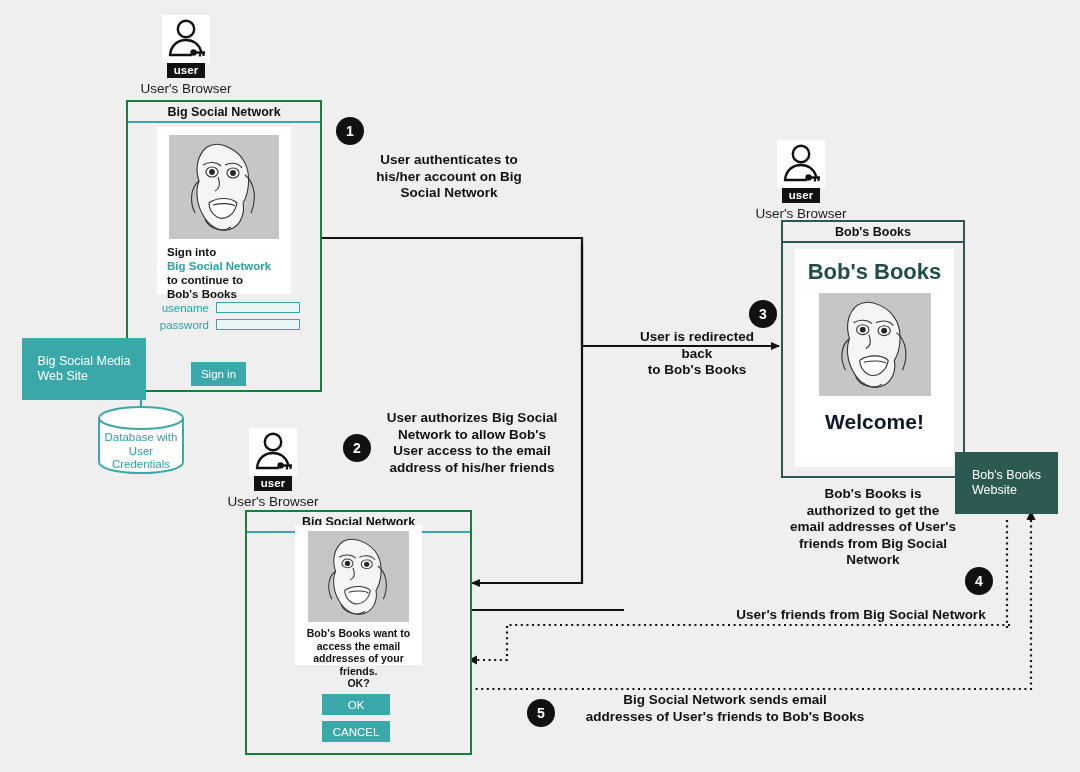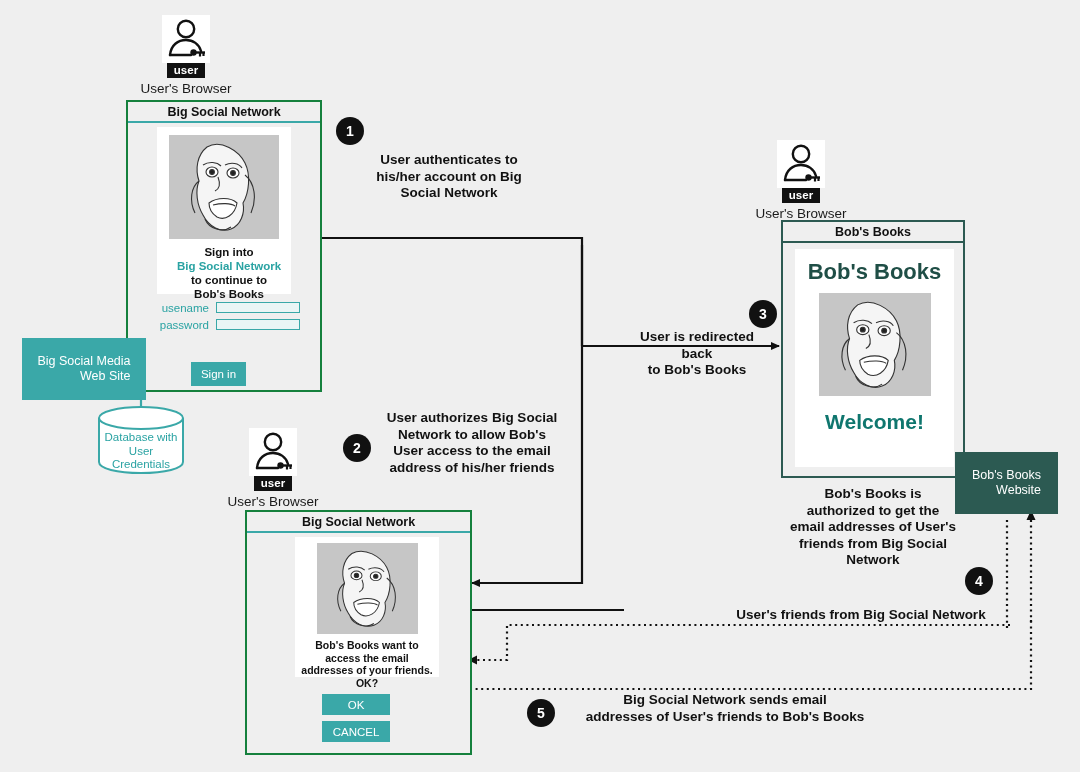--- a/index.html
+++ b/index.html
@@ -25,32 +25,32 @@
       font-weight:700;color:#111;box-sizing:border-box;background:#efefef;}
   .browser.teal .titlebar{border-bottom:2px solid #3aa8a8;}
   .browser.green .titlebar{border-bottom:2px solid #2c5a52;}
   .browser .viewport{position:absolute;background:#fff;}
 
   
   .portrait{background:#c6c6c6;position:relative;overflow:hidden;}
   .portrait svg{position:absolute;left:0;top:0;width:100%;height:100%;}
 
   
-  .signin-text{text-align:center;font-size:11.5px;font-weight:700;line-height:14px;color:#111;margin-left:10px;}
+  .signin-text{text-align:left;font-size:11.5px;font-weight:700;line-height:14px;color:#111;margin-left:10px;}
   .signin-text .brand{color:#2aa3a3;}
   .formrow{display:flex;justify-content:flex-end;gap:7px;margin-bottom:5px;}
   .formrow label{font-size:11.5px;color:#2aa3a3;font-weight:400;}
   .formrow input{width:84px;height:11px;border:1px solid #3aa8a8;background:#eaf5f5;
       box-sizing:border-box;padding:0 2px;font-size:9px;outline:none;}
   .tealbtn{background:#3aa8a8;color:#fff;border:none;font-size:11.5px;font-weight:400;
       text-align:center;cursor:pointer;font-family:inherit;}
 
   
   .sysbox{position:absolute;color:#fff;display:flex;align-items:center;justify-content:center;
-      text-align:right;font-size:12.5px;line-height:15px;box-sizing:border-box;padding:4px;}
+      text-align:left;font-size:12.5px;line-height:15px;box-sizing:border-box;padding:4px;}
   .sysbox.teal{background:#3aa8a8;}
   .sysbox.green{background:#2c5a52;}
 
   
   .db{position:absolute;}
   .db .dbtext{position:absolute;left:0;right:0;top:26px;text-align:center;color:#2aa3a3;
       font-size:11.5px;line-height:13.5px;}
 
   
   .step{position:absolute;width:28px;height:28px;border-radius:50%;background:#111;color:#fff;
@@ -58,21 +58,21 @@
 
   
   .ann{position:absolute;text-align:center;font-size:13.5px;font-weight:700;color:#111;
       line-height:16.5px;}
 
   
   .dlgtext{text-align:center;font-size:10.5px;font-weight:700;color:#111;line-height:12.5px;}
 
   
   .bb-title{text-align:center;color:#1f4e46;font-weight:700;font-size:22px;}
-  .bb-welcome{text-align:center;color:#0f766e;font-weight:700;font-size:21px;}
+  .bb-welcome{text-align:center;color:#0f172a;font-weight:700;font-size:21px;}
 
   #wires{position:absolute;left:0;top:0;width:1080px;height:772px;pointer-events:none;}
 </style>
 </head>
 <body>
 
 <div id="stage">
 
   <svg id="wires" viewBox="0 0 1080 772">
     <defs>
@@ -240,21 +240,21 @@
         <line x1="41.5" y1="37.5" x2="41.5" y2="41" stroke="#111" stroke-width="2.2"></line>
       </svg>
     </div>
     <span class="userTag">user</span>
     <div class="caption">User's Browser</div>
   </div>
 
   <div class="browser teal" style="left:245px;top:510px;width:227px;height:245px;">
     <div class="titlebar">Big Social Network</div>
 
-    <div class="viewport" style="left:48px;top:25px;width:144px;height:140px;">
+    <div class="viewport" style="left:48px;top:13px;width:127px;height:140px;">
       <div class="portrait" style="margin:6px auto 0;width:101px;height:91px;">
         <svg viewBox="0 0 110 104" preserveAspectRatio="none">
           <g fill="none" stroke="#333" stroke-width="1.1">
             <path d="M38,12 C28,20 26,34 30,46 C26,56 28,70 34,80 C40,92 52,98 62,94 C72,90 76,78 74,68 C80,58 82,40 76,28 C70,16 52,4 38,12 Z" fill="#f5f5f5"></path>
             <path d="M34,30 C40,26 48,27 52,31"></path>
             <path d="M56,30 C62,27 70,28 73,33"></path>
             <ellipse cx="43" cy="37" rx="6" ry="5" fill="#fff"></ellipse>
             <ellipse cx="64" cy="38" rx="6" ry="5" fill="#fff"></ellipse>
             <circle cx="43" cy="37" r="2.4" fill="#222"></circle>
             <circle cx="64" cy="38" r="2.4" fill="#222"></circle>

